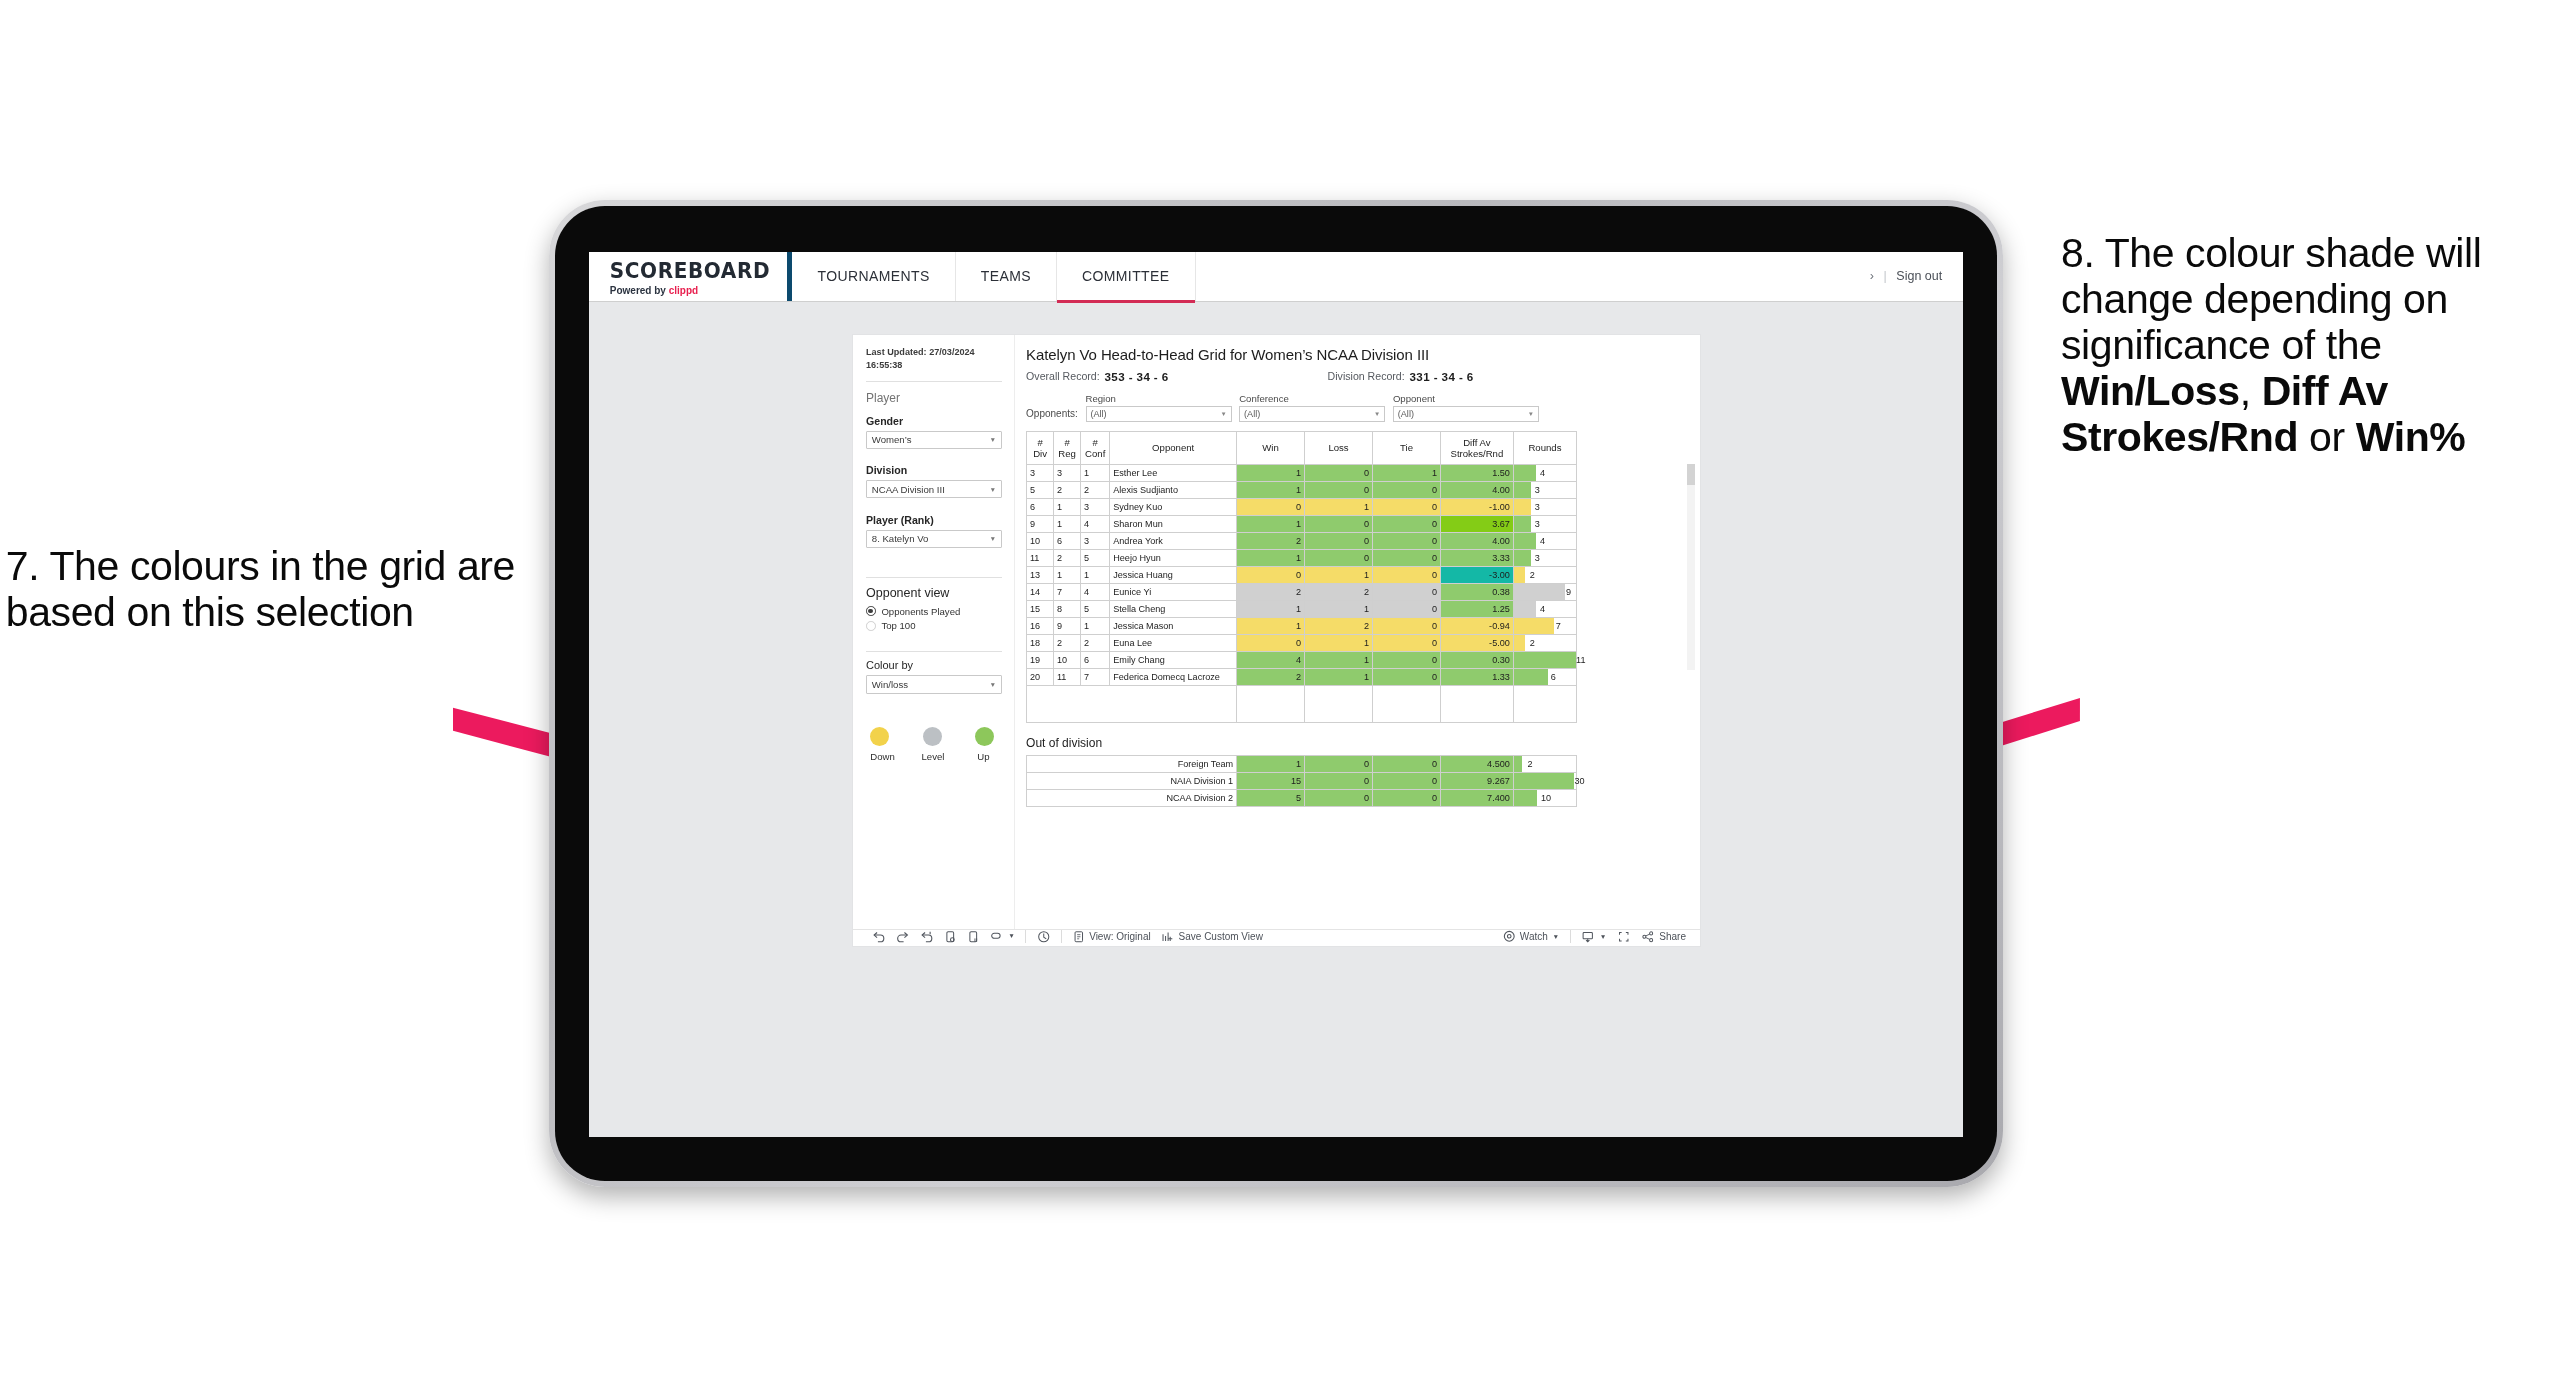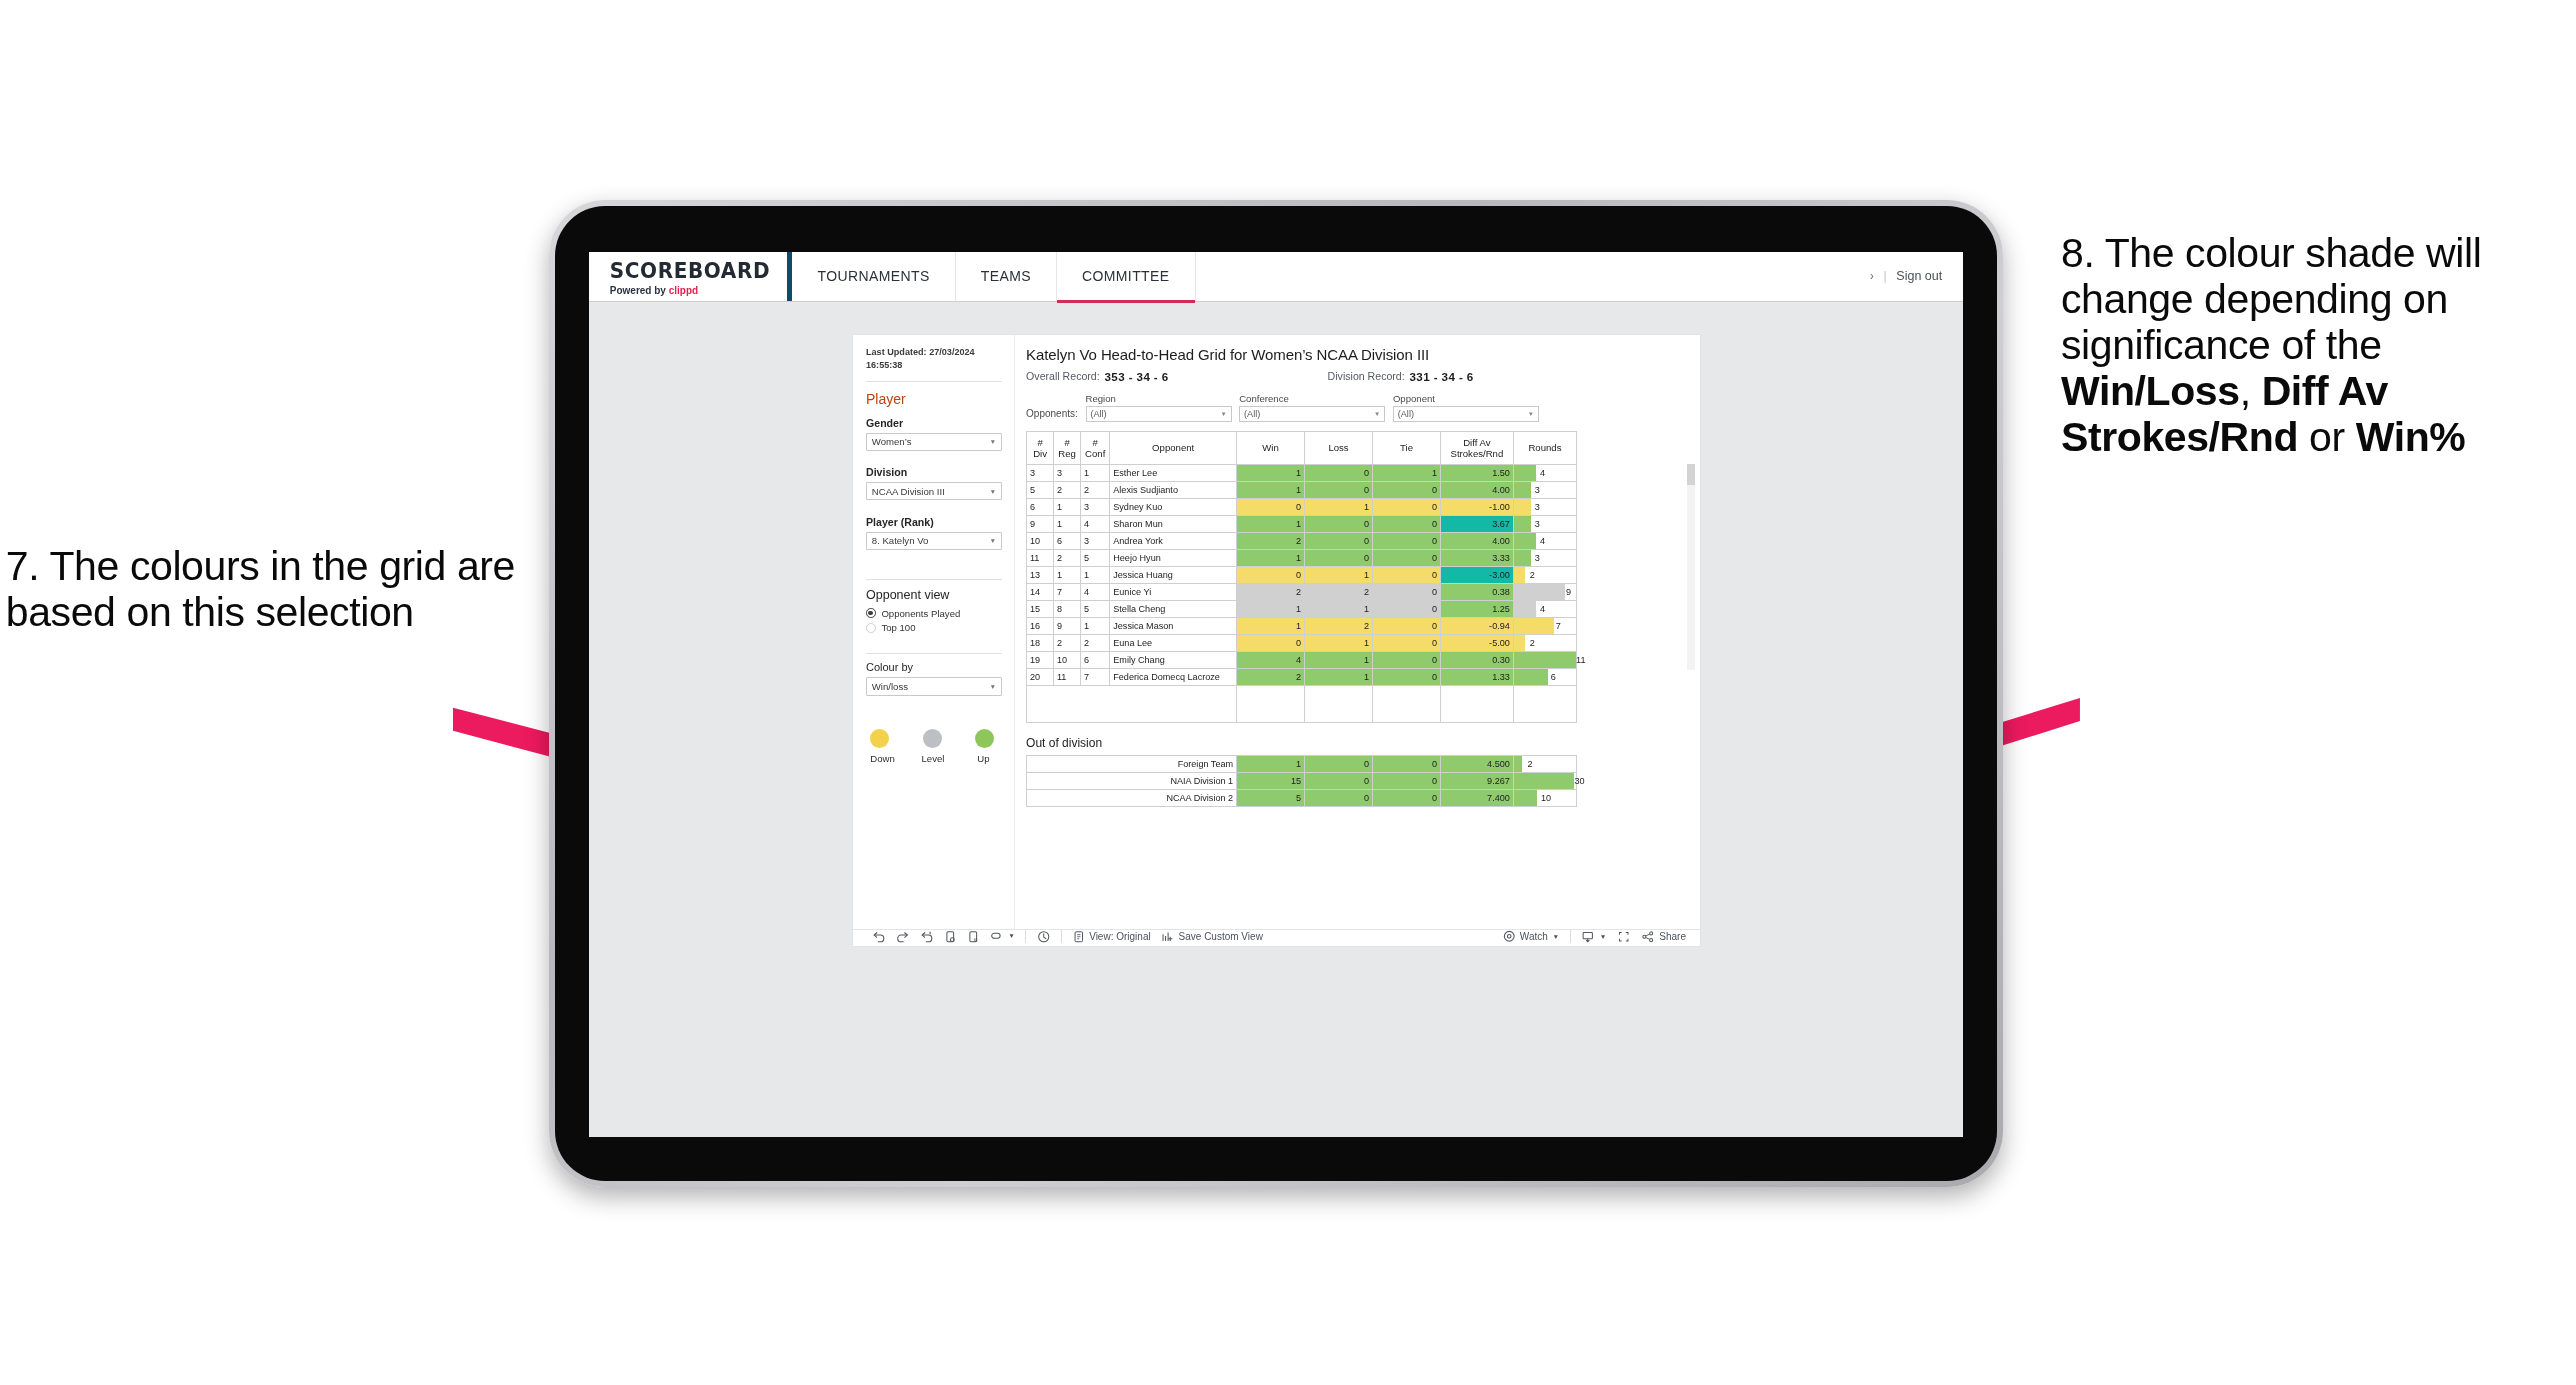--- a/index.html
+++ b/index.html
@@ -84,21 +84,21 @@
     display: flex; flex-direction: column;
     box-shadow: 0 0 0 1px #e2e3e5;
   }
   #viz-body { flex: 1; display: flex; padding: 0; }
 
   
   #side { width: 162px; padding: 11.6px 11.6px 9.6px 13.5px; display: flex; flex-direction: column;
           border-right: 1px solid #ededed; }
   .side-upd { font-size: 9.1px; color: #3c3c3c; line-height: 1.35; font-weight: 600; }
   .side-hr { height: 1px; background: #e0e0e0; margin: 9.6px 0 7.7px; }
-  .side-h1 { font-size: 14px; color: #c2410c; margin: 1.9px 0 9.6px; }
+  .side-h1 { font-size: 12px; color: #737373; margin: 1.9px 0 9.6px; }
   .side-lbl { font-size: 10.6px; font-weight: 700; color: #262626; margin-bottom: 3.9px; }
   .sel {
     height: 18.3px; border: 1px solid #c9c9c9; background: #fff; border-radius: 1px;
     display: flex; align-items: center; padding: 0 4.8px; font-size: 9.6px; color: #3a3a3a;
     position: relative; cursor: pointer;
   }
   .sel .car { margin-left: auto; font-size: 6.7px; color: #777; }
   .side-gap { height: 15.4px; }
   .side-h2 { font-size: 12.5px; color: #262626; margin-bottom: 5.8px; }
   .radio-row { display: flex; align-items: center; gap: 5.8px; margin-bottom: 3.9px; font-size: 9.6px; color: #333; cursor: pointer; }
@@ -364,21 +364,21 @@
                         <td class="rounds"><span class="bar" style="width:27%;background:#f5dc68"></span><span class="rv" style="margin-left:27%">3</span></td>
                       </tr>
                       <tr>
                         <td class="c-num">9</td>
                         <td class="c-num">1</td>
                         <td class="c-num">4</td>
                         <td class="c-opp">Sharon Mun</td>
                         <td class="c-val" style="background:#8fcb6d">1</td>
                         <td class="c-val" style="background:#8fcb6d">0</td>
                         <td class="c-val" style="background:#8fcb6d">0</td>
-                        <td class="c-val" style="background:#14b8a6">3.67</td>
+                        <td class="c-val" style="background:#84cc16">3.67</td>
                         <td class="rounds"><span class="bar" style="width:27%;background:#8fcb6d"></span><span class="rv" style="margin-left:27%">3</span></td>
                       </tr>
                       <tr>
                         <td class="c-num">10</td>
                         <td class="c-num">6</td>
                         <td class="c-num">3</td>
                         <td class="c-opp">Andrea York</td>
                         <td class="c-val" style="background:#8fcb6d">2</td>
                         <td class="c-val" style="background:#8fcb6d">0</td>
                         <td class="c-val" style="background:#8fcb6d">0</td>

